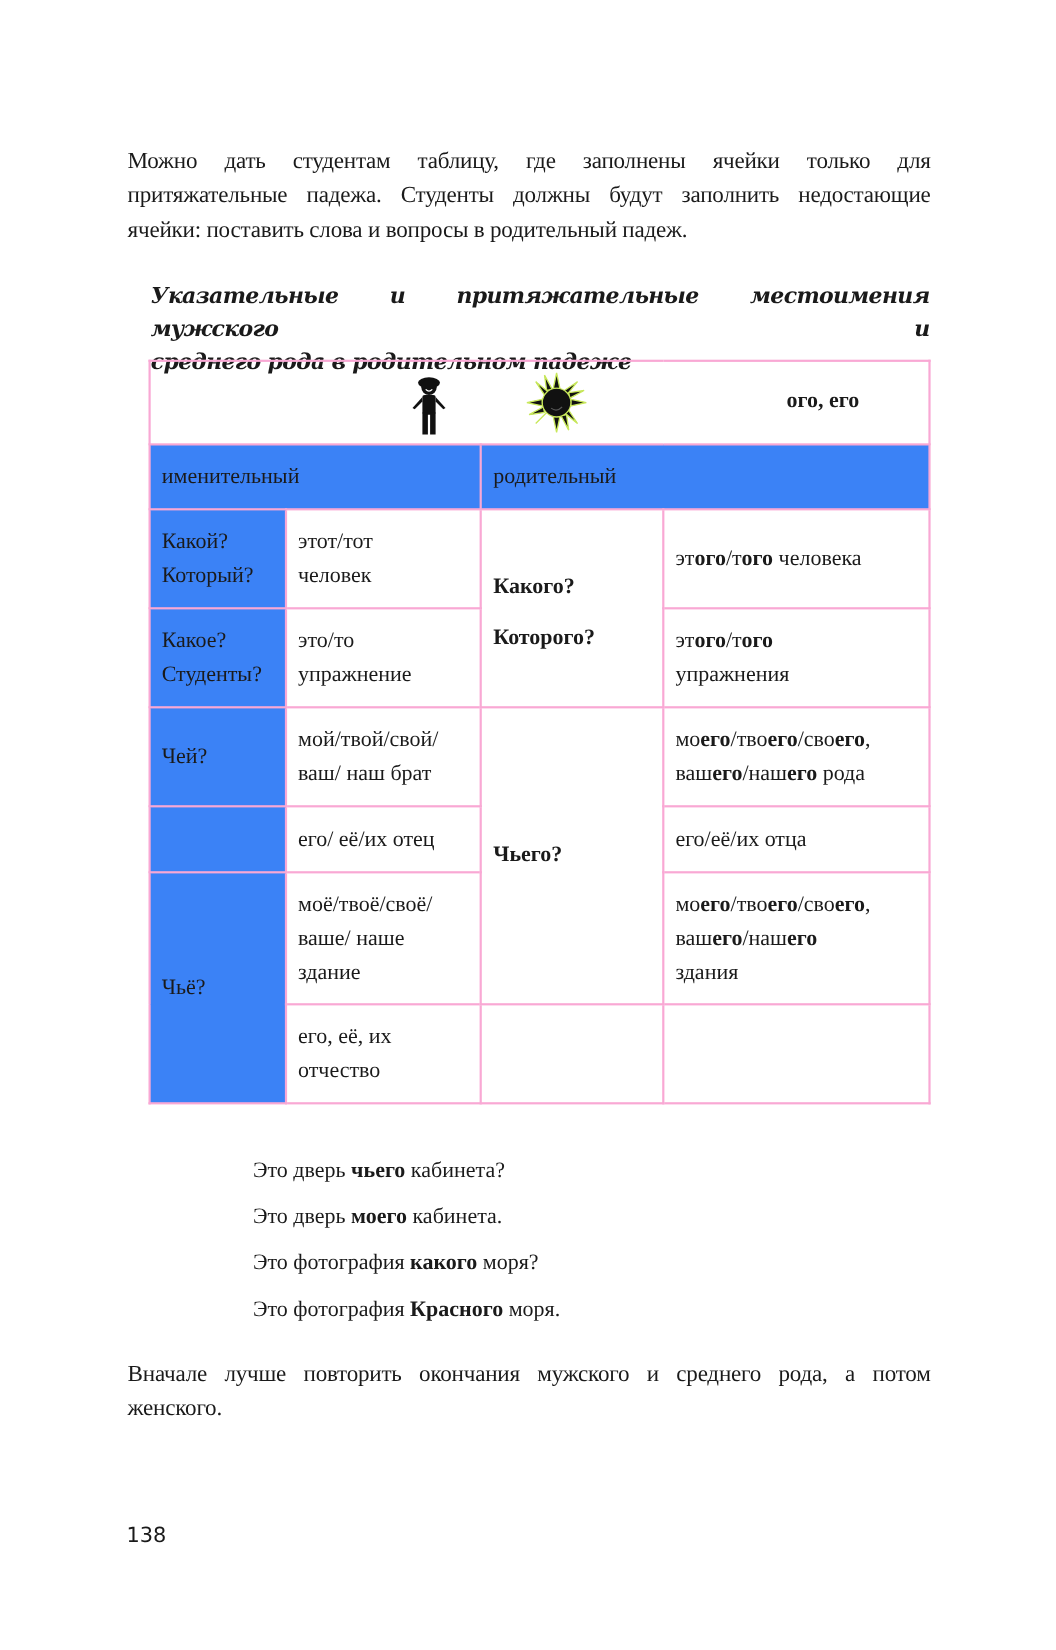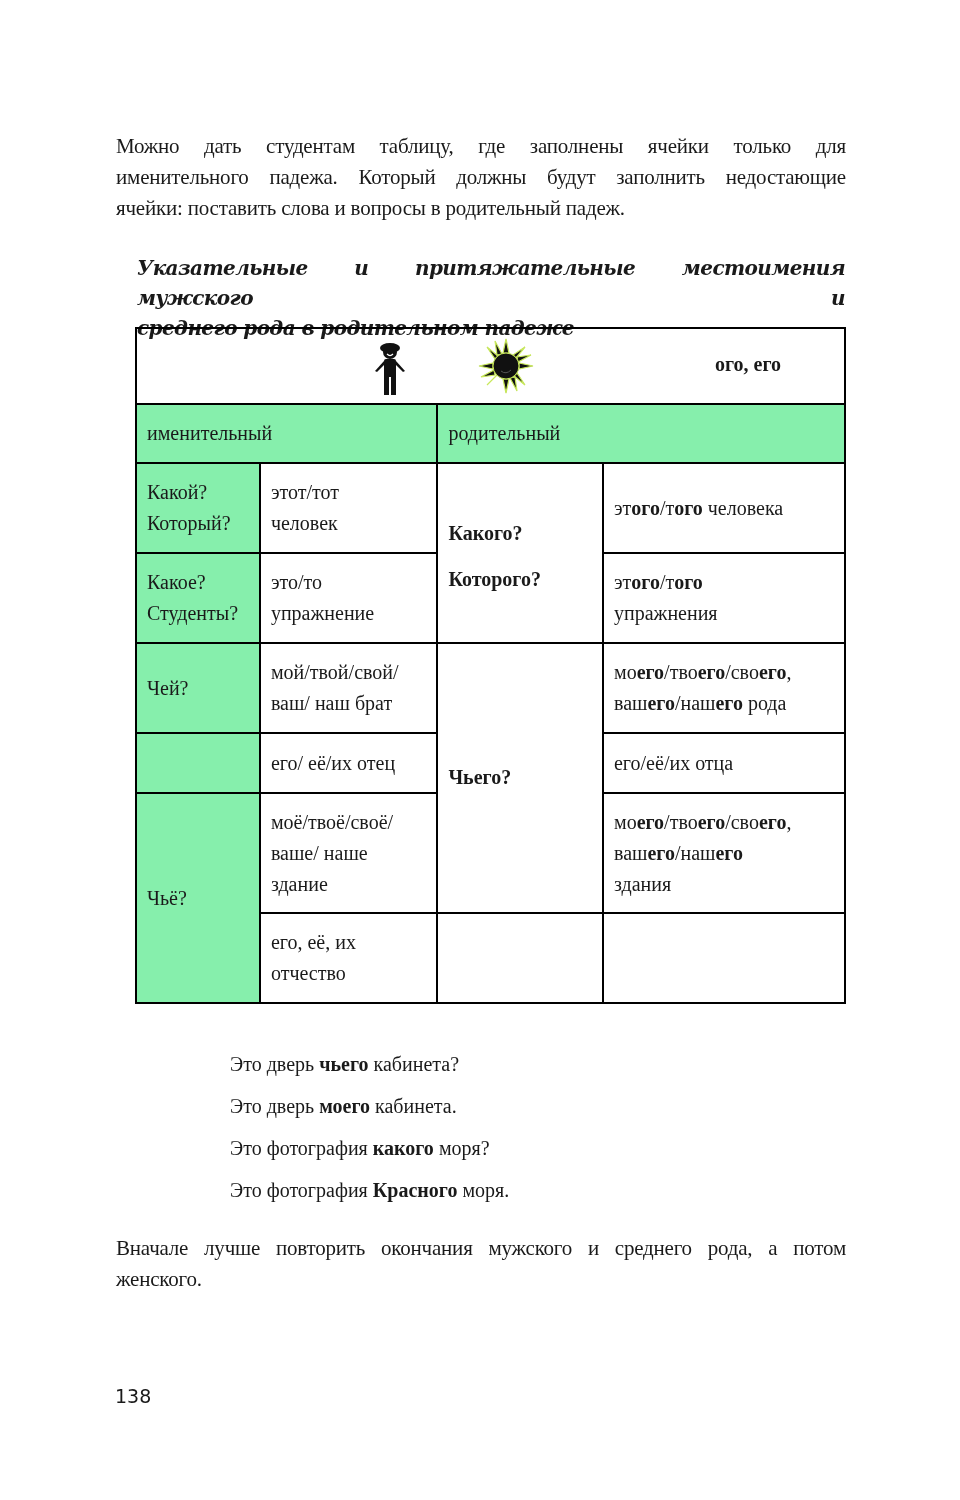--- a/index.html
+++ b/index.html
@@ -11,41 +11,41 @@
   .intro span.line { display: block; text-align-last: justify; }
   .intro span.line.last { text-align-last: left; }
   .caption { position: absolute; left: 137px; top: 253px; width: 708px;
              font-style: italic; font-weight: bold; font-size: 20px; line-height: 30px;
              font-family: "DejaVu Serif", "Liberation Serif", serif; letter-spacing: -0.6px; }
   .caption .line { display: block; text-align: justify; text-align-last: justify; }
   .caption .line.last { text-align-last: left; }
 
   table.grid { position: absolute; left: 135px; top: 327px; width: 711px;
                border-collapse: collapse; font-size: 20px; line-height: 31px; }
-  table.grid td { border: 2px solid #000000; padding: 0 10px; vertical-align: middle; }
-  td.gray { background: #86efac; }
+  table.grid td { border: 2px solid #f9a8d4; padding: 0 10px; vertical-align: middle; }
+  td.gray { background: #3b82f6; }
   td.top { vertical-align: top; padding-top: 10px; }
   td.header-icons { height: 74px; position: relative; padding: 0; }
   .icons-wrap { position: relative; height: 74px; }
   .person { position: absolute; left: 225px; top: 10px; }
   .sun { position: absolute; left: 330px; top: 8px; }
   .endings { position: absolute; left: 568px; top: 20px; font-weight: bold; font-size: 20px; }
   .b { font-weight: bold; }
   .examples { position: absolute; left: 198px; top: 1048px; font-size: 20px; }
   .examples div { height: 42px; line-height: 32px; margin-left: 32px; }
   .outro { top: 1233px; }
   .page-num { position: absolute; left: 115px; top: 1385px; font-size: 19px;
               font-family: "DejaVu Sans", "Liberation Sans", sans-serif; }
 </style>
 </head>
 <body>
 
 <div class="para intro">
   <span class="line">Можно дать студентам таблицу, где заполнены ячейки только для</span>
-  <span class="line">именительного падежа. Который должны будут заполнить недостающие</span>
+  <span class="line">притяжательные падежа. Студенты должны будут заполнить недостающие</span>
   <span class="line last">ячейки: поставить слова и вопросы в родительный падеж.</span>
 </div>
 
 <div class="caption">
   <span class="line">Указательные и притяжательные местоимения мужского и</span>
   <span class="line last">среднего рода в родительном падеже</span>
 </div>
 
 <table class="grid">
   <colgroup>

